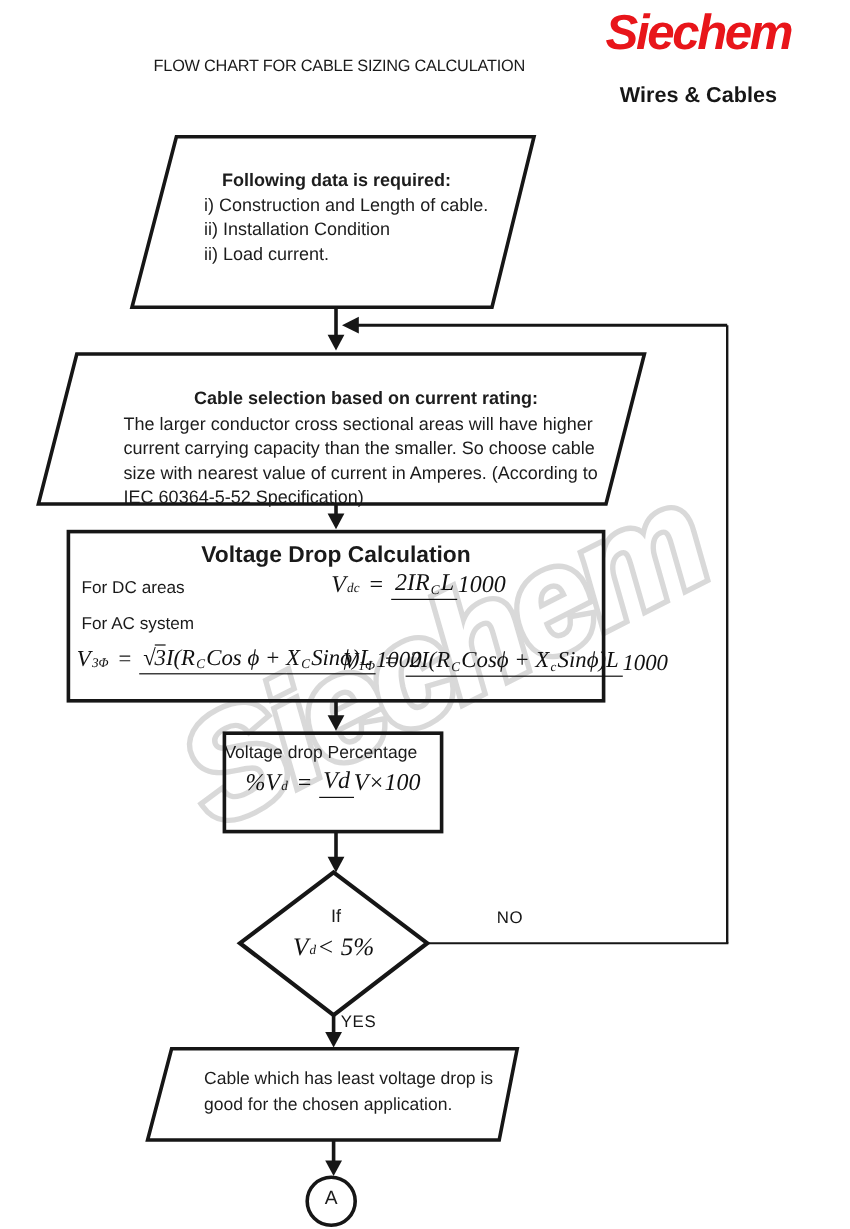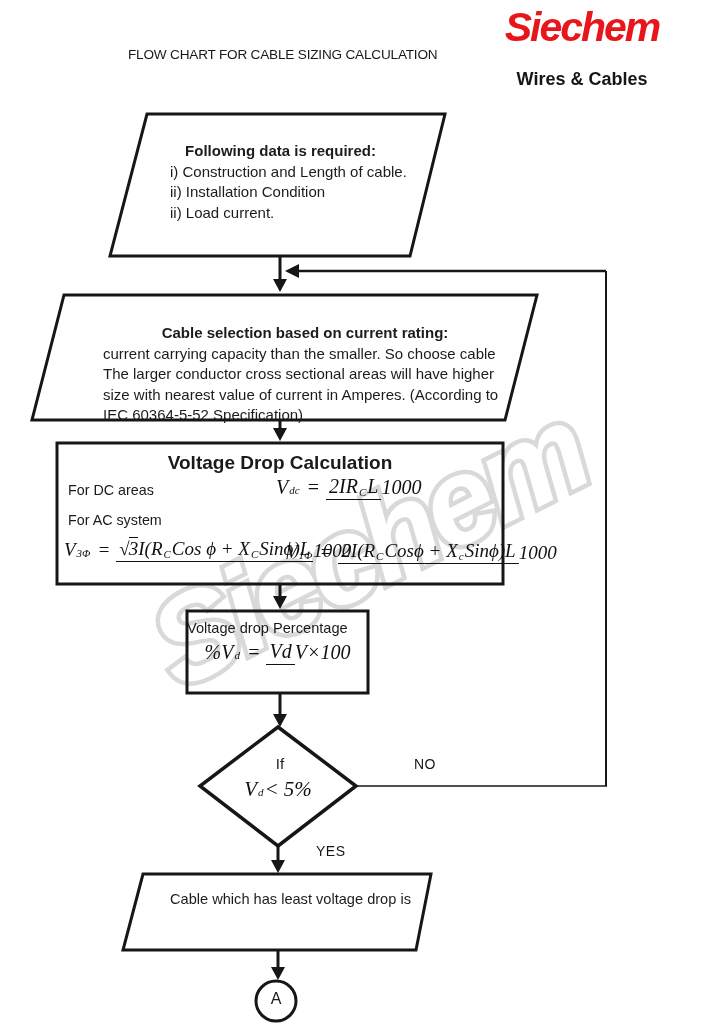--- a/index.html
+++ b/index.html
@@ -67,21 +67,21 @@
   .f-dc { left:276px; top:461px; font-size:20px; }
   .f-3ph { left:64px; top:524px; }
   .f-1ph { left:286px; top:526px; }
   .f-pct { left:187px; top:626px; width:181px; justify-content:center; font-size:20px; }
 
   .if-label { left:240px; top:755px; width:80px; text-align:center; font-size:15px; }
   .f-if { left:200px; top:772px; width:156px; justify-content:center; font-size:21px; height:34px; }
 
   .branch-label { font-size:14px; letter-spacing:0.5px; color:#161616; }
   .no-label { left:414px; top:756px; }
-  .yes-label { left:316px; top:843px; }
+  .yes-label { left:284px; top:843px; }
 
   .terminal-label { left:256px; top:990px; width:40px; text-align:center; font-size:16px; color:#1c1c1c; }
 </style>
 </head>
 <body>
 
 <div class="page">
 
   <div class="watermark">Siechem</div>
 
@@ -130,22 +130,22 @@
     <div class="p1-items">
       <div>i) Construction and Length of cable.</div>
       <div>ii) Installation Condition</div>
       <div>ii) Load current.</div>
     </div>
   </div>
 
   <div class="txt block p2-block">
     <div class="bold center">Cable selection based on current rating:</div>
     <div class="p2-lines">
+      <div>The larger conductor cross sectional areas will have higher</div>
       <div>current carrying capacity than the smaller. So choose cable</div>
-      <div>The larger conductor cross sectional areas will have higher</div>
       <div>size with nearest value of current in Amperes. (According to</div>
       <div>IEC 60364-5-52 Specification)</div>
     </div>
   </div>
 
   <div class="txt r1-heading">Voltage Drop Calculation</div>
   <div class="txt sys-label dc-label">For DC areas</div>
   <div class="txt sys-label ac-label">For AC system</div>
 
   <div class="math f-dc">
@@ -195,17 +195,18 @@
     <span>V</span>
       <sub>d</sub>
     <span>&lt; 5%</span>
   </div>
 
   <div class="txt branch-label no-label">NO</div>
   <div class="txt branch-label yes-label">YES</div>
 
   <div class="txt block p3-block">
     <div>Cable which has least voltage drop is</div>
+    <div>good for the chosen application.</div>
   </div>
 
   <div class="txt terminal-label">A</div>
 
 </div>
 
 </body></html>

